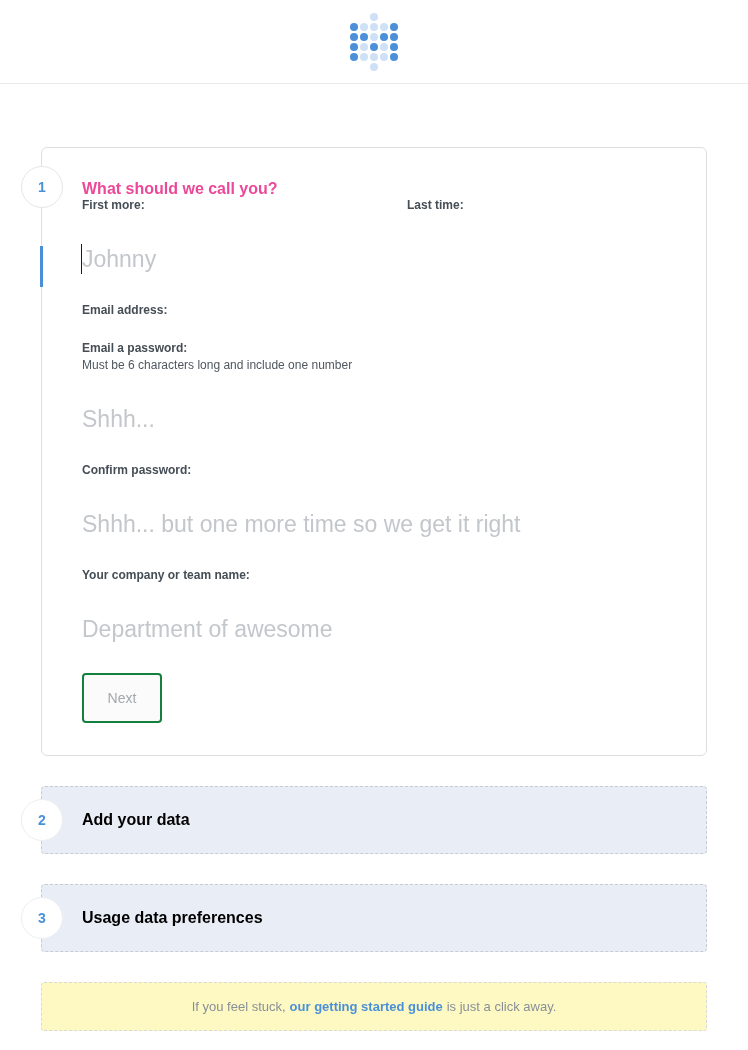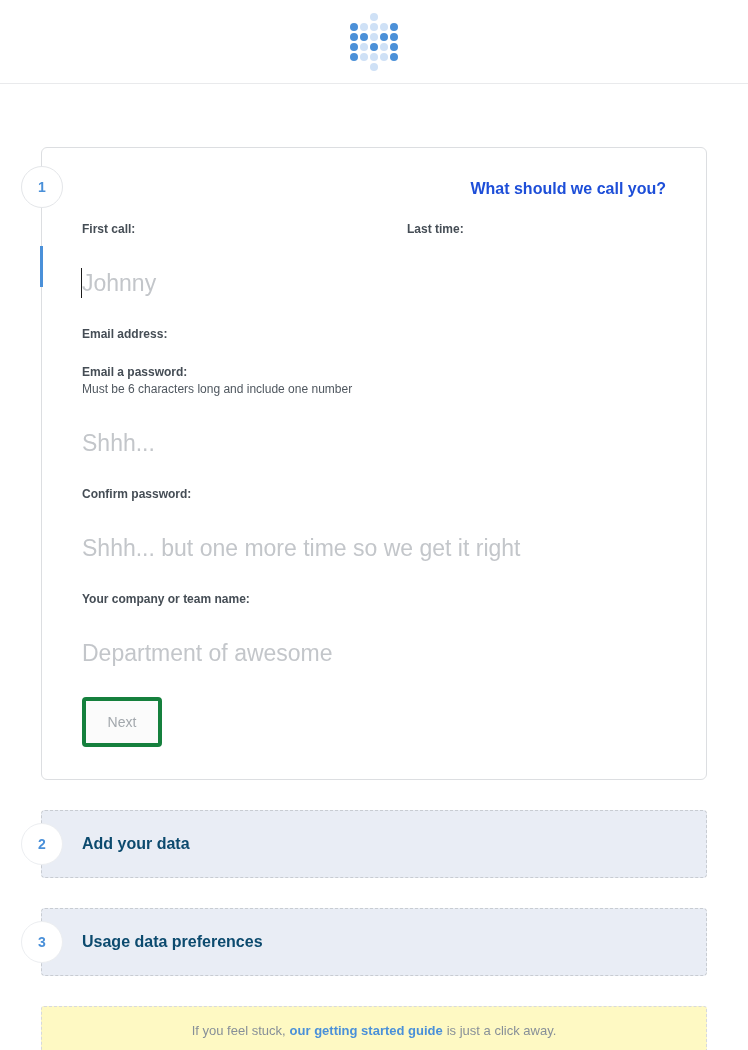--- a/index.html
+++ b/index.html
@@ -44,23 +44,21 @@
     left: -21px; top: 18px;
     width: 42px; height: 42px;
     background: #ffffff;
     border: 1px solid #e4e6e9;
     border-radius: 50%;
     display: flex; align-items: center; justify-content: center;
     font-size: 14px; font-weight: bold; color: #4a90d9;
     z-index: 2;
   }
   .card-title {
-    font-size: 16px; font-weight: bold; color: #1d4ed8;
-    margin-bottom: 24px;
-    text-align: right;
+    font-size: 16px; font-weight: bold; color: #ec4899;
   }
 
   
   .field-row { display: flex; gap: 25px; }
   .col-fixed { width: 300px; }
   .col-flex  { flex: 1; }
   .field-group { margin-bottom: 24px; }
   .field-label {
     display: block;
     font-size: 12px; font-weight: bold; color: #454d55;
@@ -92,41 +90,41 @@
     position: absolute;
     left: -1px; top: 5px;
     width: 1px; height: 30px;
     background: #1b1b1b;
   }
 
   .next-button {
     margin-top: 0;
     width: 80px; height: 50px;
     background: #fbfbfb;
-    border: 4px solid #15803d;
+    border: 2px solid #15803d;
     border-radius: 4px;
     font-family: "Liberation Sans", sans-serif;
     font-size: 14px; color: #a3a8ad;
     cursor: pointer;
   }
 
   
   .collapsed-step {
     position: relative;
     height: 68px;
     background: #e9edf5;
     border: 1px dashed #c8ccd2;
     border-radius: 4px;
     margin-top: 30px;
     display: flex; align-items: center;
     padding-left: 40px;
     cursor: pointer;
   }
   .collapsed-step .step-circle { top: 12px; border-color: #eceef1; }
-  .collapsed-title { font-size: 16px; font-weight: bold; color: #0c4a6e; }
+  .collapsed-title { font-size: 16px; font-weight: bold; color: #000000; }
 
   
   .footer-note {
     height: 49px;
     background: #fef9c3;
     border: 1px dashed #d7d9dc;
     border-radius: 3px;
     margin-top: 30px;
     display: flex; align-items: center; justify-content: center;
     font-size: 13px; color: #878f98;
@@ -182,21 +180,21 @@
       <span>1</span>
     </div>
 
     <div class="focus-bar"></div>
 
     <div class="card-title">What should we call you?</div>
 
     
     <div class="field-row">
       <div class="field-group col-fixed">
-        <label class="field-label">First call:</label>
+        <label class="field-label">First more:</label>
         <div class="input-wrap">
           <div class="caret"></div>
           <input class="text-input" type="text" placeholder="Johnny" style="">
         </div>
       </div>
       <div class="field-group col-flex">
         <label class="field-label">Last time:</label>
       </div>
     </div>
 

